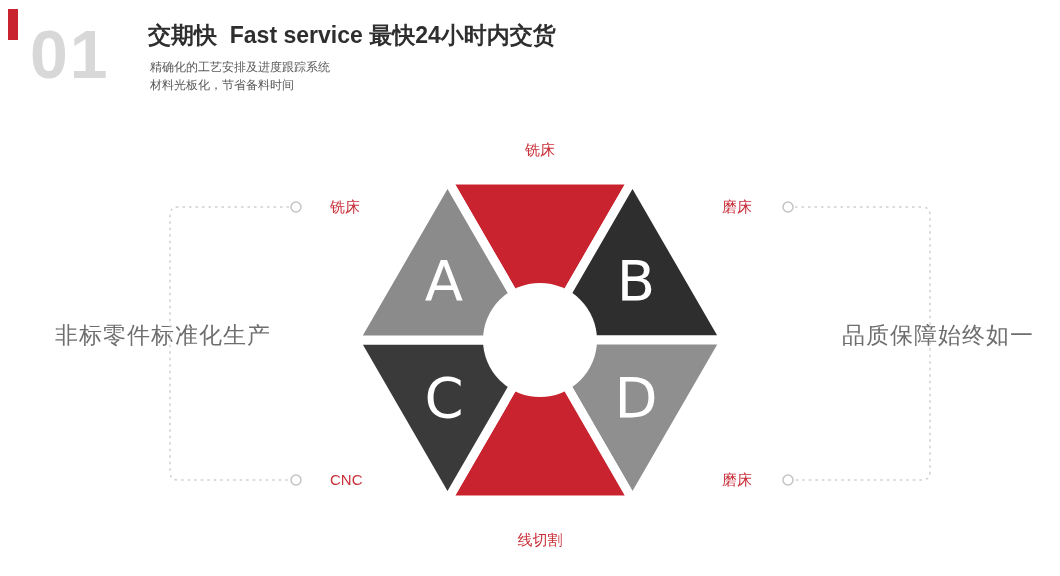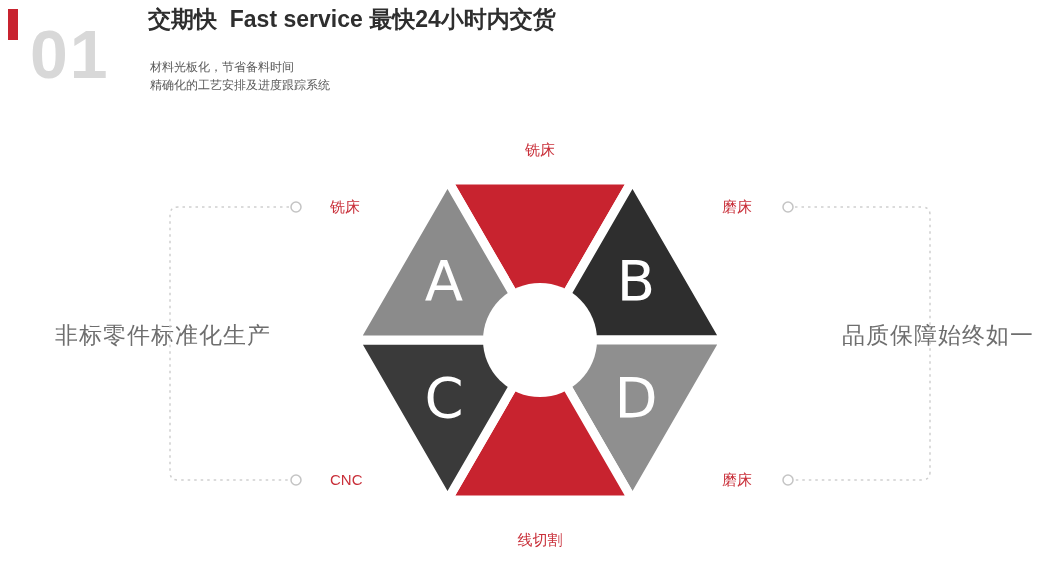--- a/index.html
+++ b/index.html
@@ -30,21 +30,21 @@
     font-size: 68px;
     line-height: 1;
     font-weight: bold;
     letter-spacing: 2px;
     color: #d8d8d8;
   }
 
   .header-title {
     position: absolute;
     left: 148px;
-    top: 4px;
+    top: 20px;
     font-size: 23px;
     font-weight: bold;
     color: #2e2e2e;
     white-space: pre;
   }
 
   .feature-points {
     position: absolute;
     left: 150px;
     top: 58px;
@@ -111,22 +111,22 @@
 
 <div class="page">
 
   <div class="accent-bar"></div>
 
   <div class="index-number">01</div>
 
   <div class="header-title">交期快  Fast service 最快24小时内交货</div>
 
   <div class="feature-points">
+    <div>精确化的工艺安排及进度跟踪系统</div>
     <div>材料光板化，节省备料时间</div>
-    <div>精确化的工艺安排及进度跟踪系统</div>
   </div>
 
   <div class="side-label right">品质保障始终如一</div>
   <div class="side-label left">非标零件标准化生产</div>
 
   <svg class="diagram" viewBox="0 0 1060 576">
 
     <g>
       <path class="dash-line" d="M 289 207 H 178 Q 170 207 170 215 V 472 Q 170 480 178 480 H 289"></path>
       <circle class="node-circle" cx="296" cy="207" r="5"></circle>

